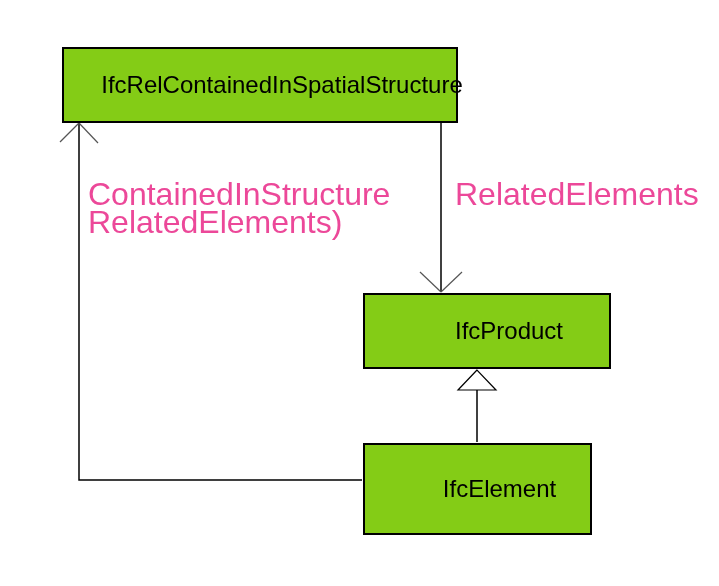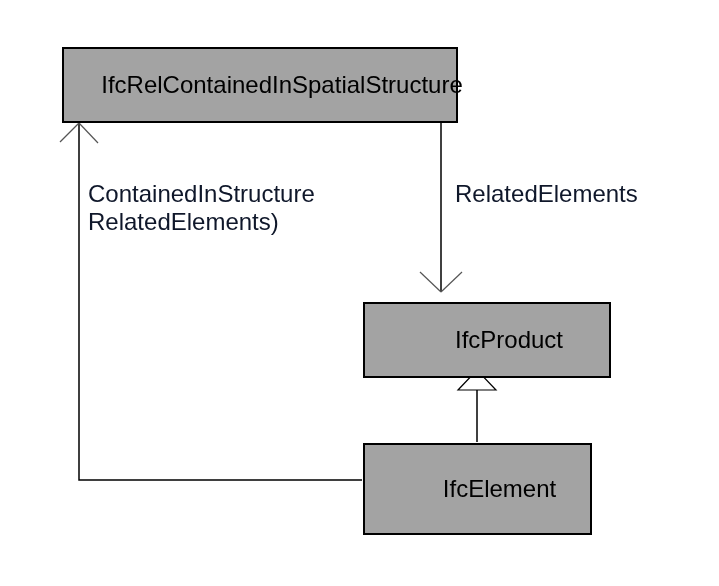--- a/index.html
+++ b/index.html
@@ -18,39 +18,39 @@
   .connectors {
     position: absolute;
     left: 0;
     top: 0;
     width: 719px;
     height: 586px;
   }
   .node {
     position: absolute;
     box-sizing: border-box;
-    background: #a3a3a3;
+    background: #84cc16;
     border: 2px solid #000000;
     display: flex;
     align-items: center;
     justify-content: center;
     text-align: center;
     font-size: 24px;
     color: #000000;
     white-space: nowrap;
     padding-left: 44px;
   }
   .node-rel     { left: 62px;  top: 47px;  width: 396px; height: 76px; }
-  .node-product { left: 363px; top: 293px; width: 248px; height: 76px; margin-top: 9px; }
+  .node-product { left: 363px; top: 293px; width: 248px; height: 76px; }
   .node-element { left: 363px; top: 443px; width: 229px; height: 92px; }
   .edge-label {
     position: absolute;
-    font-size: 24px;
+    font-size: 32px;
     line-height: 28px;
-    color: #0f172a;
+    color: #ec4899;
     white-space: nowrap;
   }
   .label-contained { left: 88px;  top: 180px; }
   .label-related   { left: 455px; top: 180px; }
 </style>
 </head>
 <body>
 
 <div class="canvas">
 

